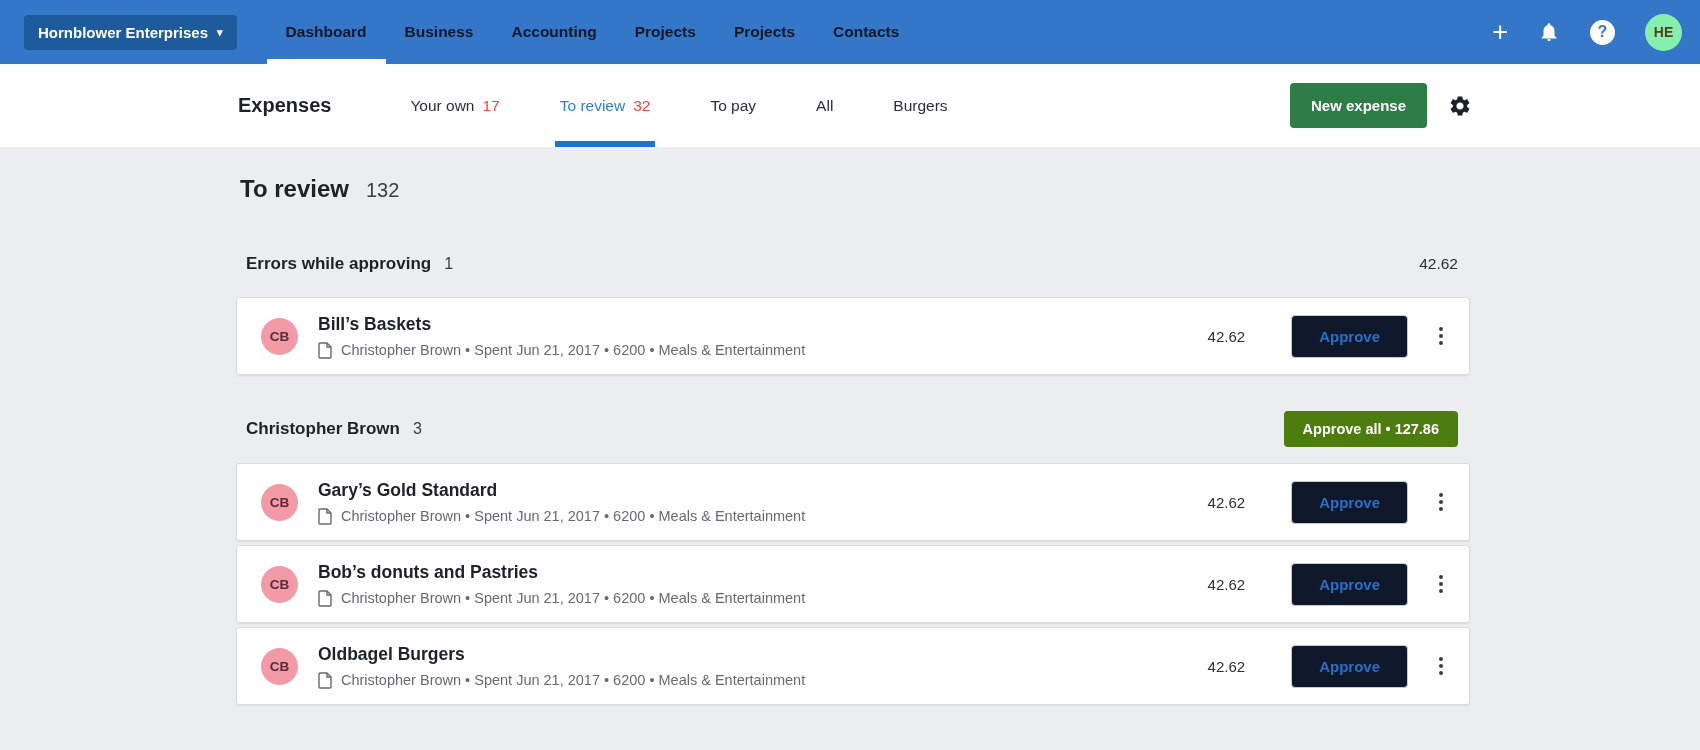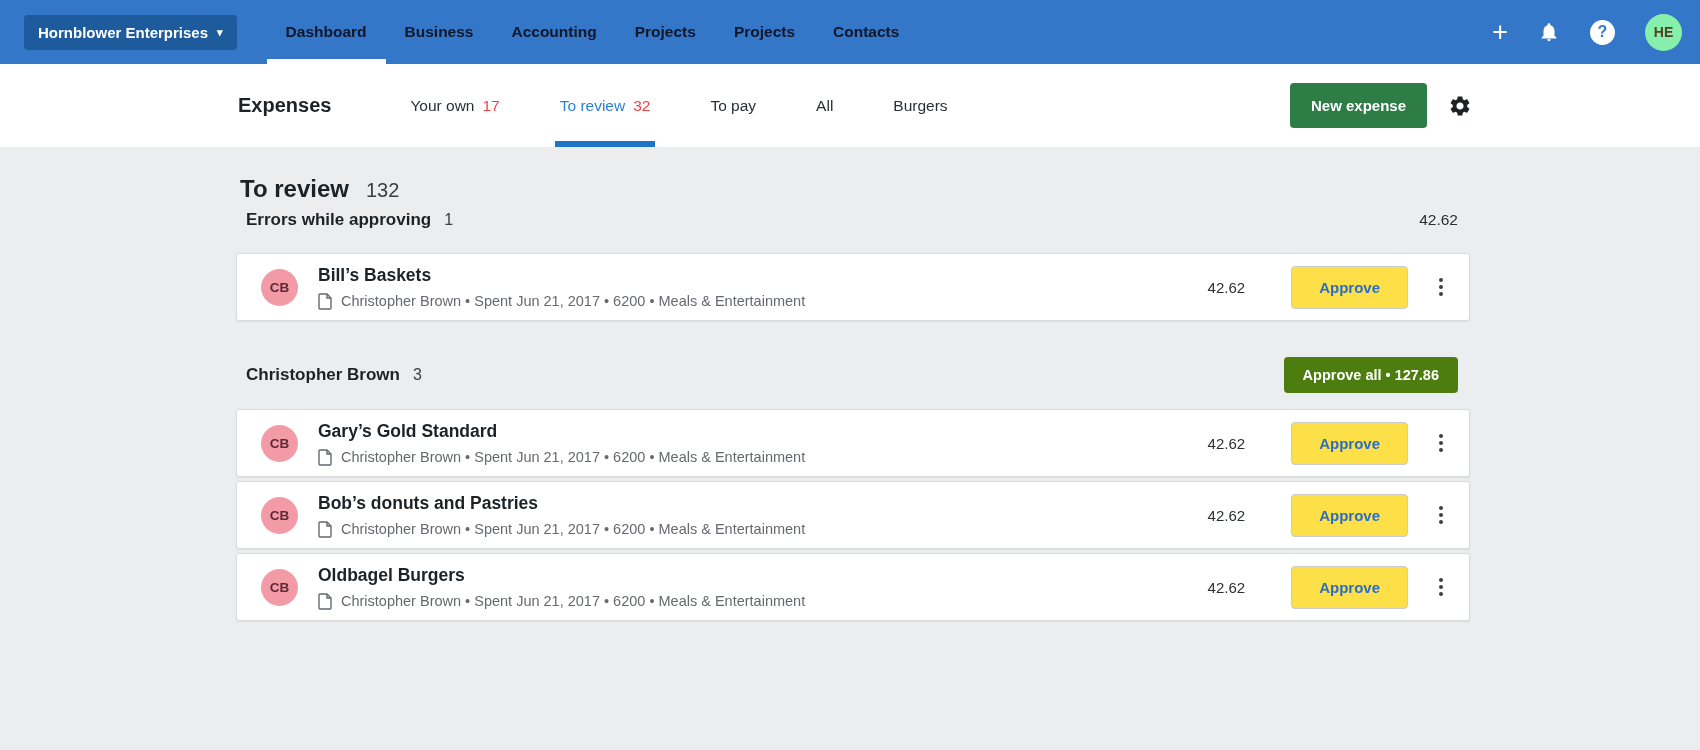--- a/index.html
+++ b/index.html
@@ -37,43 +37,43 @@
   .new-expense { background:#2E7D46; color:#fff; font-weight:bold; font-size:15px; padding:14px 21px;
                  border-radius:4px; border:none; cursor:pointer; white-space:nowrap; }
   .gear { display:flex; cursor:pointer; }
 
   
   .content { padding:28px 230px 0 236px; }
   .review-heading { display:flex; align-items:baseline; padding-left:4px; }
   .review-heading .h-title { font-size:24px; font-weight:bold; }
   .review-heading .h-count { font-size:20px; font-weight:normal; color:#3A3F44; margin-left:17px; }
 
-  .section { }
+  .section { margin-top:44px; }
   .section + .section { margin-top:36px; }
   .section-head { display:flex; align-items:center; justify-content:space-between;
                   padding:0 12px 0 10px; margin-bottom:16px; min-height:34px; }
   .section-head-left { display:flex; align-items:baseline; }
   .section-title { font-size:17px; font-weight:bold; }
   .section-count { font-size:16px; font-weight:normal; color:#3A3F44; margin-left:13px; }
   .section-total { font-size:15.5px; color:#2B2F33; }
   .approve-all { background:#4d7c0f; color:#fff; border:none; border-radius:4px; font-weight:bold;
                  font-size:14.5px; padding:10px 19px; cursor:pointer; white-space:nowrap; }
 
   .cards { display:flex; flex-direction:column; gap:4px; }
-  .card { background:#fff; border:1px solid #D9DBDD; border-radius:3px; height:68px;
+  .card { background:#fff; border:1px solid #D9DBDD; border-radius:3px; height:78px;
           display:flex; align-items:center; padding:0 22px 0 24px; box-shadow:0 1px 2px rgba(0,0,0,0.07); }
   .avatar { flex:none; width:37px; height:37px; border-radius:50%; background:#F29AA6; color:#5F2A38;
             font-weight:bold; font-size:13.5px; display:flex; align-items:center; justify-content:center;
             margin-right:20px; }
   .card-main { flex:1; min-width:0; }
   .card-title { font-size:17.5px; font-weight:bold; margin-bottom:7px; }
   .card-details { display:flex; align-items:center; gap:9px; color:#66696D; font-size:14.5px; }
   .doc-icon { display:flex; flex:none; }
   .card-amount { font-size:15px; color:#2B2F33; margin-right:46px; }
-  .approve-btn { background:#fde047; border:1px solid #C9CBCD; border-radius:4px; color:#2A6FC7;
+  .approve-btn { background:#0f172a; border:1px solid #C9CBCD; border-radius:4px; color:#2A6FC7;
                  font-weight:bold; font-size:15px; padding:12px 27px; cursor:pointer; }
   .kebab { margin-left:27px; display:flex; flex-direction:column; gap:3px; padding:6px 4px; cursor:pointer; }
   .kebab span { width:4px; height:4px; border-radius:50%; background:#3A3F44; }
 </style>
 </head>
 <body>
 
 <div class="topnav">
   <button class="org-btn">
     <span>Hornblower Enterprises</span>

